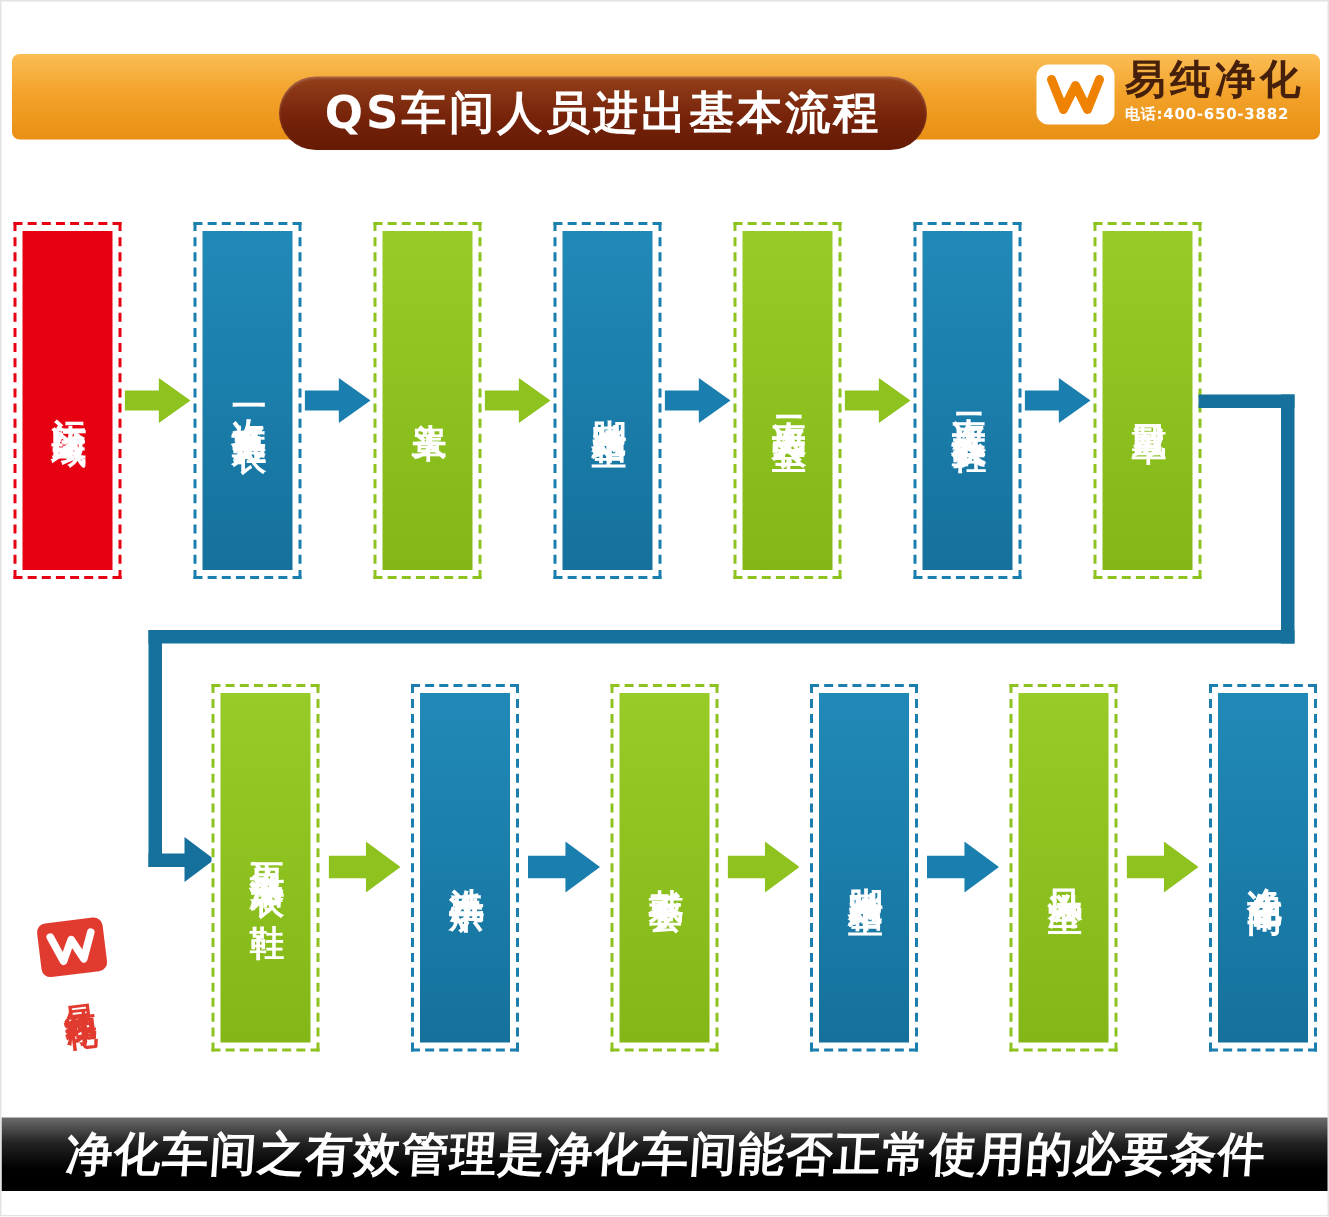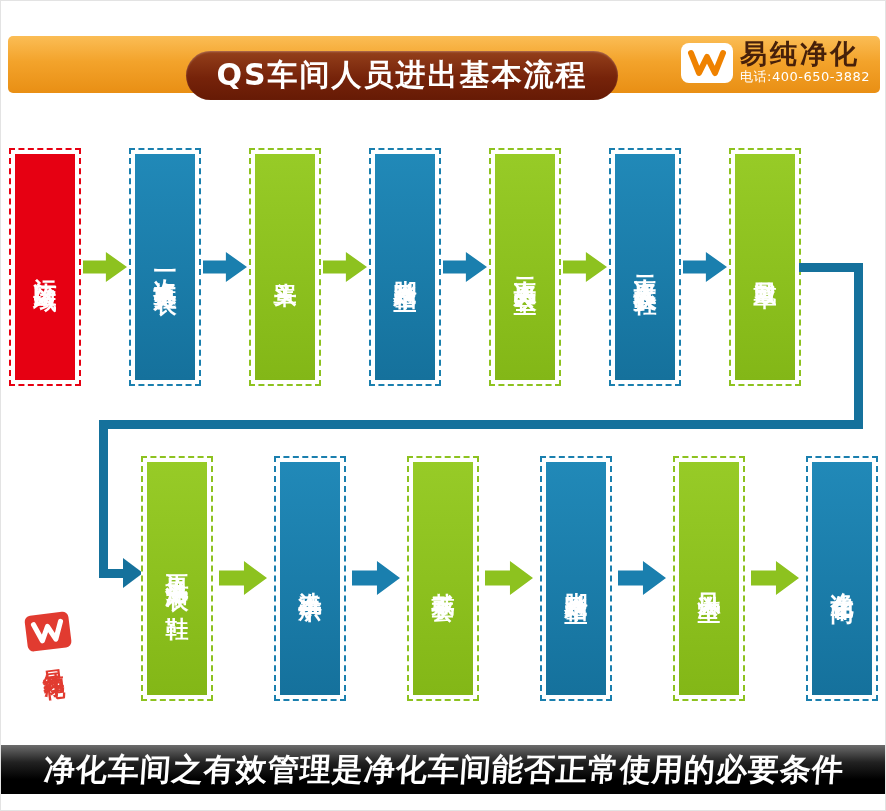--- a/index.html
+++ b/index.html
@@ -23,21 +23,21 @@
     margin-top:11px;
   }
   .title-panel .title{color:#ffffff;font-size:30px;font-weight:bold;letter-spacing:2px;}
   .brand{position:absolute;right:10px;top:3px;display:flex;align-items:flex-start;}
   .logo{
     width:52px;height:40px;background:#ffffff;border-radius:8px;
     display:flex;align-items:center;justify-content:center;margin-top:4px;
   }
   .brand-col{margin-left:7px;}
   .brand-name{color:#46200a;font-size:27px;font-weight:bold;letter-spacing:3px;line-height:30px;}
-  .brand-phone{color:#ffffff;font-size:13px;font-weight:normal;line-height:16px;letter-spacing:.5px;}
+  .brand-phone{color:#ffffff;font-size:10px;font-weight:bold;line-height:16px;letter-spacing:.5px;}
 
   
   .fbox{
     position:absolute;width:72px;box-sizing:border-box;
     border:2px dashed;padding:4px;background:#ffffff;
   }
   .row1{top:147px;height:238px;}
   .row2{top:455px;height:245px;}
   .fbox .fill{width:100%;height:100%;display:flex;align-items:center;justify-content:center;}
   .fbox .fill span{

